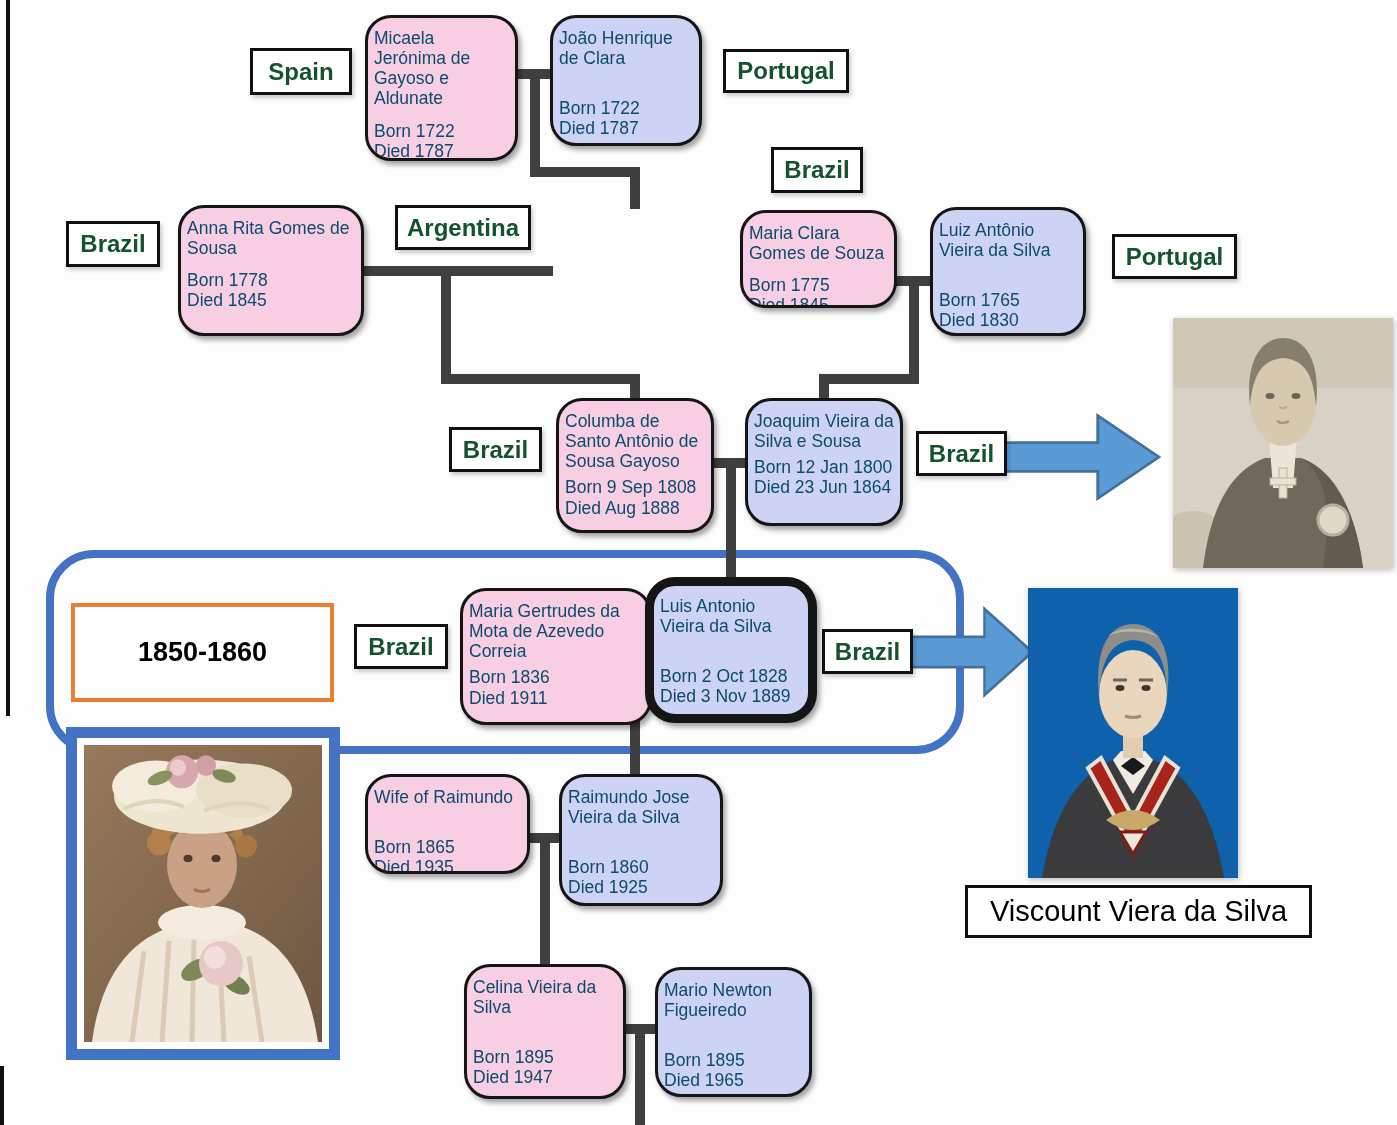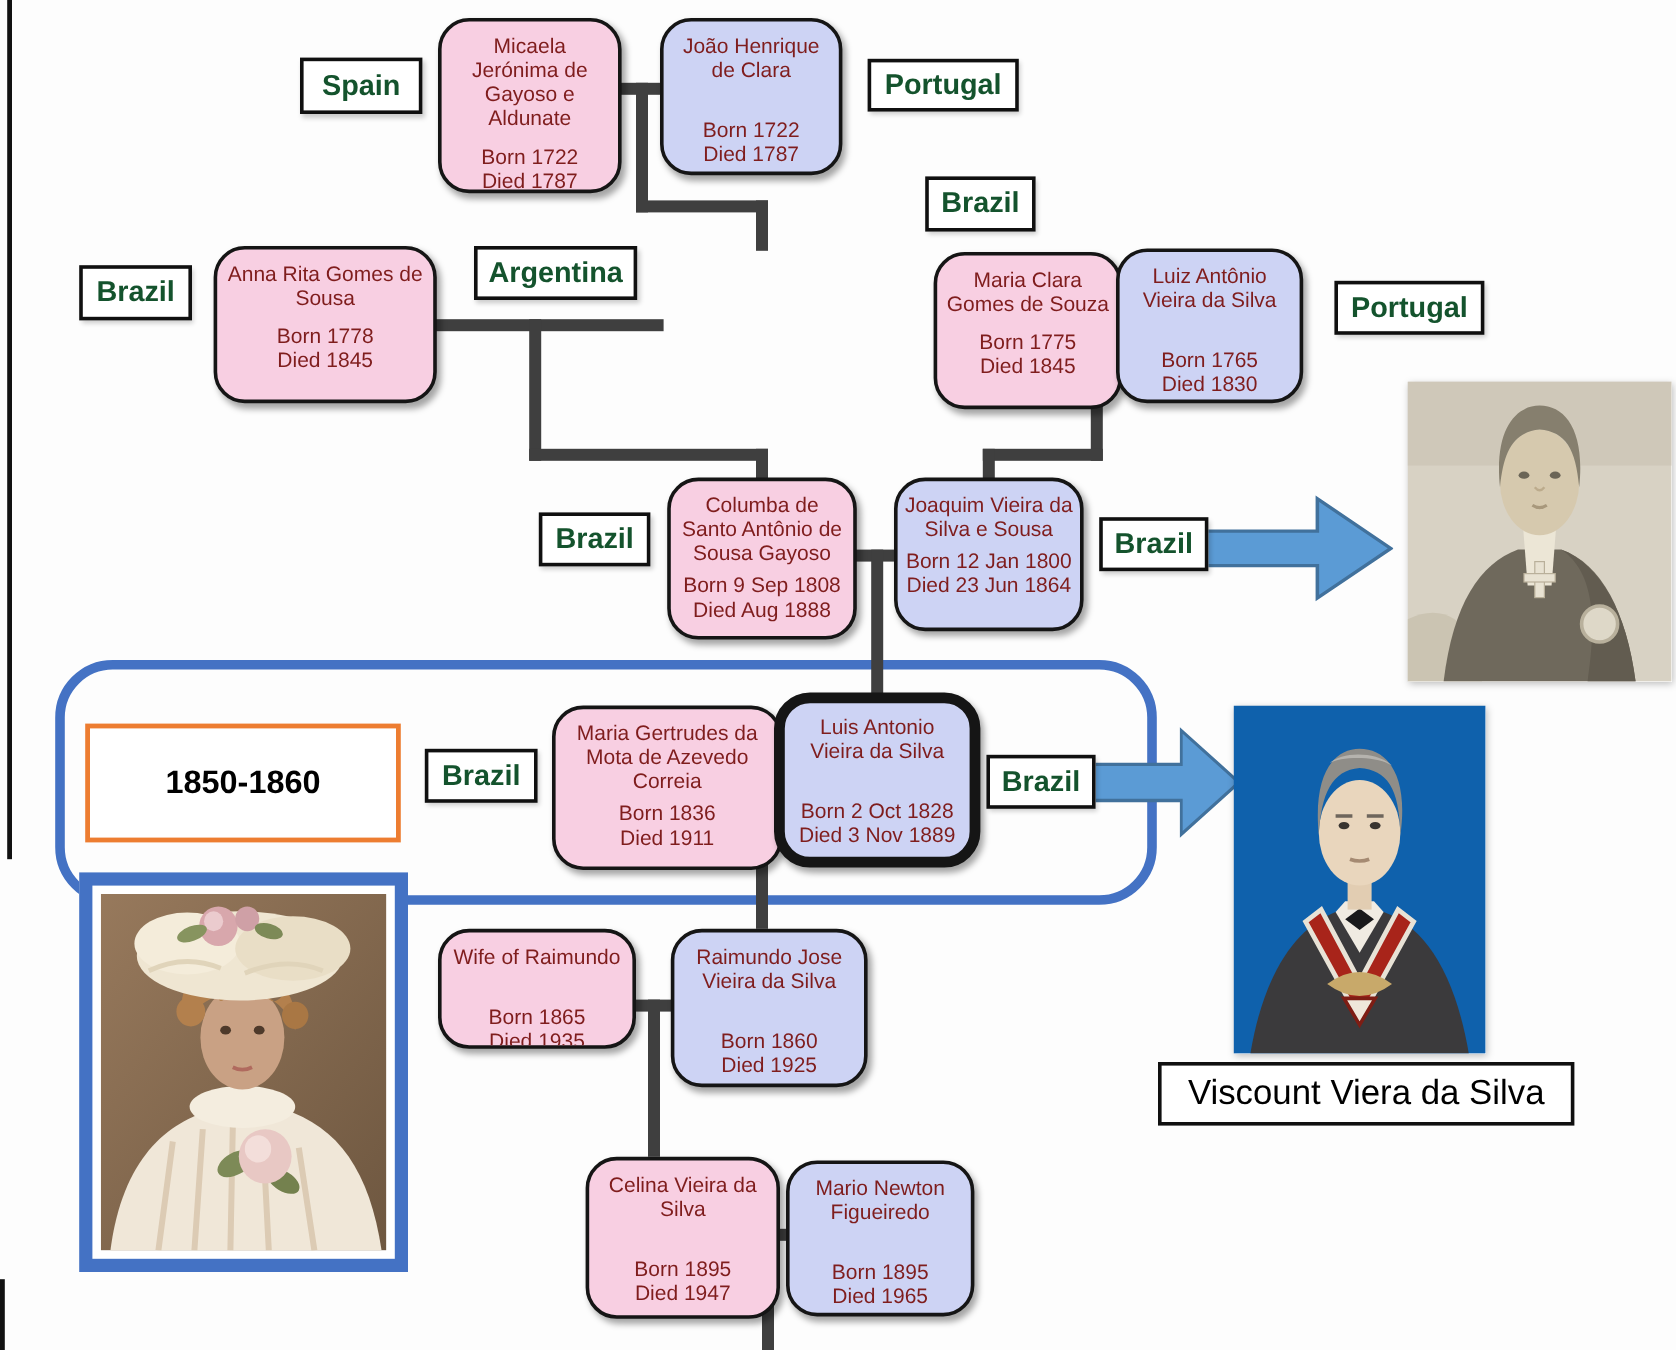--- a/index.html
+++ b/index.html
@@ -12,21 +12,21 @@
   .conn{position:absolute;background:#3f3f3f;z-index:2;}
   
   .group-rect{
     position:absolute;left:46px;top:550px;width:918px;height:204px;
     border:8px solid #4472C4;border-radius:48px;z-index:1;box-sizing:border-box;
     background:transparent;
   }
   
   .person{
     position:absolute;border:3px solid #151515;border-radius:26px;
-    box-sizing:border-box;text-align:center;color:#7f1d1d;
+    box-sizing:border-box;text-align:left;color:#0c4a6e;
     font-size:17.5px;line-height:1.15;padding:10px 6px 4px 6px;overflow:hidden;
     box-shadow:3px 4px 5px rgba(0,0,0,.35);z-index:3;
   }
   .person.female{background:#F8CFE2;}
   .person.male{background:#CDD3F4;}
   .person.highlight{border-width:9px;border-radius:30px;}
   .person .dates{margin-top:12px;}
   .person.gap-lg .dates{margin-top:30px;}
   .person.gap-sm .dates{margin-top:6px;}
   
@@ -111,21 +111,21 @@
         <div>Died 1787</div>
       </div>
   </div>
   <div class="person female" style="left:178px;top:205px;width:186px;height:131px;">
     <div>Anna Rita Gomes de Sousa</div>
     <div class="dates">
         <div>Born 1778</div>
         <div>Died 1845</div>
       </div>
   </div>
-  <div class="person female" style="left:740px;top:210px;width:157px;height:131px;margin-left:38px;">
+  <div class="person female" style="left:740px;top:210px;width:157px;height:98px;">
     <div>Maria Clara Gomes de Souza</div>
     <div class="dates">
         <div>Born 1775</div>
         <div>Died 1845</div>
       </div>
   </div>
   <div class="person male gap-lg" style="left:930px;top:207px;width:156px;height:129px;">
     <div>Luiz Antônio Vieira da Silva</div>
     <div class="dates">
         <div>Born 1765</div>
@@ -167,21 +167,21 @@
         <div>Died 1935</div>
       </div>
   </div>
   <div class="person male gap-lg" style="left:559px;top:774px;width:164px;height:132px;">
     <div>Raimundo Jose Vieira da Silva</div>
     <div class="dates">
         <div>Born 1860</div>
         <div>Died 1925</div>
       </div>
   </div>
-  <div class="person female gap-lg" style="left:464px;top:964px;width:162px;height:135px;margin-left:24px;">
+  <div class="person female gap-lg" style="left:464px;top:964px;width:162px;height:135px;">
     <div>Celina Vieira da Silva</div>
     <div class="dates">
         <div>Born 1895</div>
         <div>Died 1947</div>
       </div>
   </div>
   <div class="person male gap-lg" style="left:655px;top:967px;width:157px;height:130px;">
     <div>Mario Newton Figueiredo</div>
     <div class="dates">
         <div>Born 1895</div>

